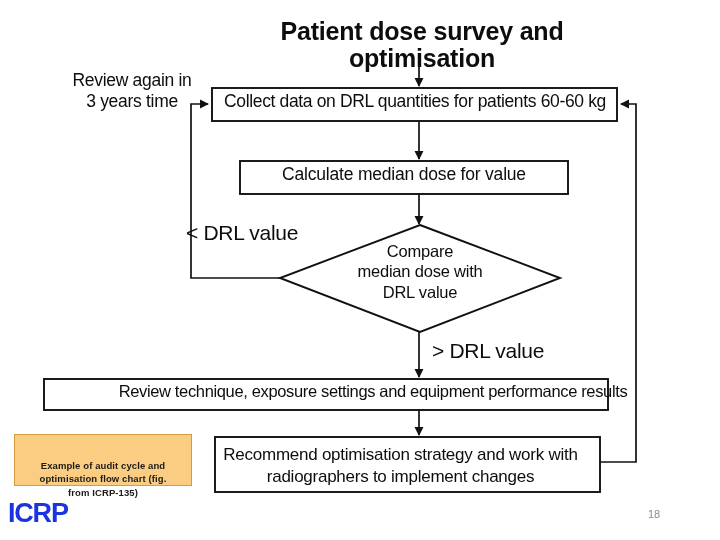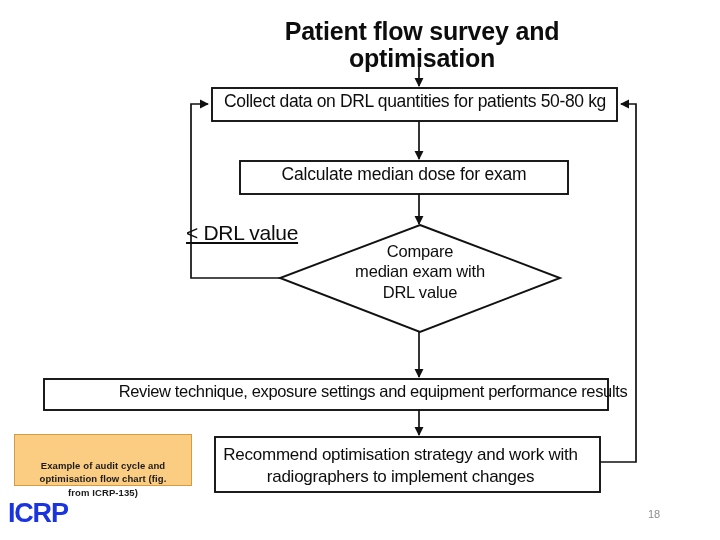--- a/index.html
+++ b/index.html
@@ -71,21 +71,20 @@
     letter-spacing: -0.2px;
   }
 
   #branch-low-label {
     left: 186px;
     top: 222px;
     width: 170px;
     font-size: 21px;
     text-align: left;
     letter-spacing: -0.3px;
-    text-decoration: underline;
   }
 
   #branch-high-label {
     left: 432px;
     top: 340px;
     width: 180px;
     font-size: 21px;
     text-align: left;
     letter-spacing: -0.3px;
   }
@@ -181,38 +180,41 @@
     </g>
 
     <rect x="212" y="88" width="405" height="33" fill="#ffffff" stroke="#111111" stroke-width="1.9"></rect>
     <rect x="240" y="161" width="328" height="33" fill="#ffffff" stroke="#111111" stroke-width="1.9"></rect>
     <rect x="44" y="379" width="564" height="31" fill="#ffffff" stroke="#111111" stroke-width="1.9"></rect>
     <rect x="215" y="437" width="385" height="55" fill="#ffffff" stroke="#111111" stroke-width="1.9"></rect>
 
     <polygon points="420,225 560,278 420,332 280,278" fill="#ffffff" stroke="#111111" stroke-width="1.9"></polygon>
   </svg>
 
-  <div class="flow-label" id="chart-title">Patient flow survey and optimisation</div>
-
-  <div class="flow-label" id="box1-label">Collect data on DRL quantities for patients 50-80 kg</div>
-
-  <div class="flow-label" id="box2-label">Calculate median dose for exam</div>
+  <div class="flow-label" id="chart-title">Patient dose survey and optimisation</div>
+
+  <div class="flow-label" id="box1-label">Collect data on DRL quantities for patients 60-60 kg</div>
+
+  <div class="flow-label" id="box2-label">Calculate median dose for value</div>
 
   <div class="flow-label" id="diamond-label">Compare
-median exam with
+median dose with
 DRL value</div>
 
   <div class="flow-label" id="box4-label">Review technique, exposure settings and equipment performance results</div>
 
   <div class="flow-label" id="box5-label">Recommend optimisation strategy and work with
 radiographers to implement changes</div>
 
   <div class="flow-label" id="branch-low-label">&lt; DRL value</div>
 
-
+  <div class="flow-label" id="branch-high-label">&gt; DRL value</div>
+
+  <div class="flow-label" id="loopback-label" style="left:62px; top:70px; width:140px; font-size:17.5px; letter-spacing:-0.3px; line-height:1.2;">Review again in
+3 years time</div>
 
   <div id="caption-box">
     <span id="caption-text">Example of audit cycle and
 optimisation flow chart (fig.
 from ICRP-135)</span>
   </div>
 
   <svg id="icrp-logo" viewBox="0 0 124 30">
     <text x="0" y="24" font-family="Liberation Sans, sans-serif" font-size="27" font-weight="bold" fill="#1a34e0" letter-spacing="-1.2">ICRP</text>
   </svg>

